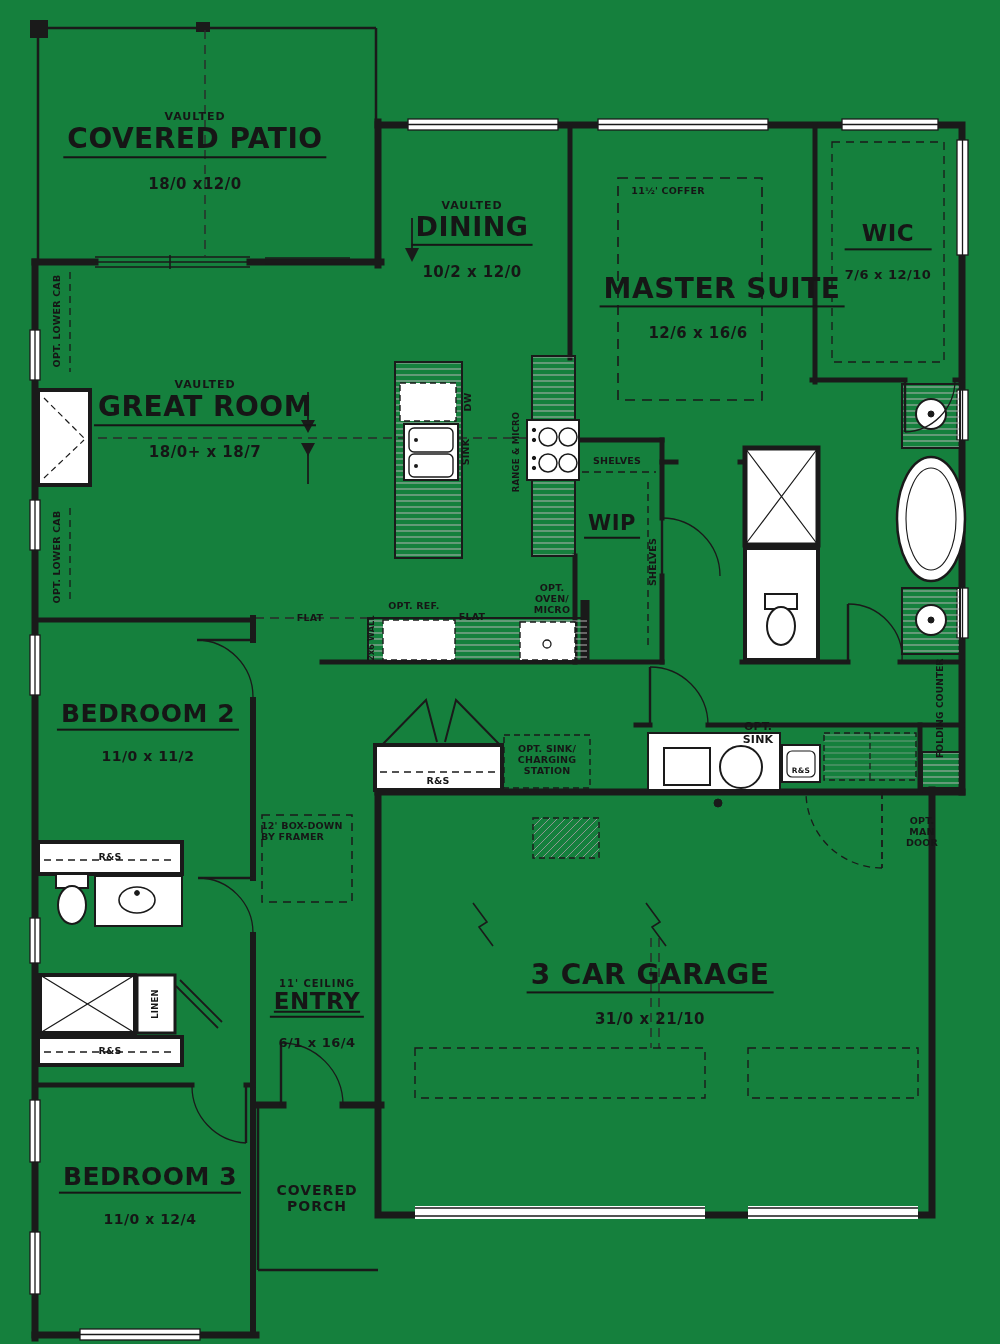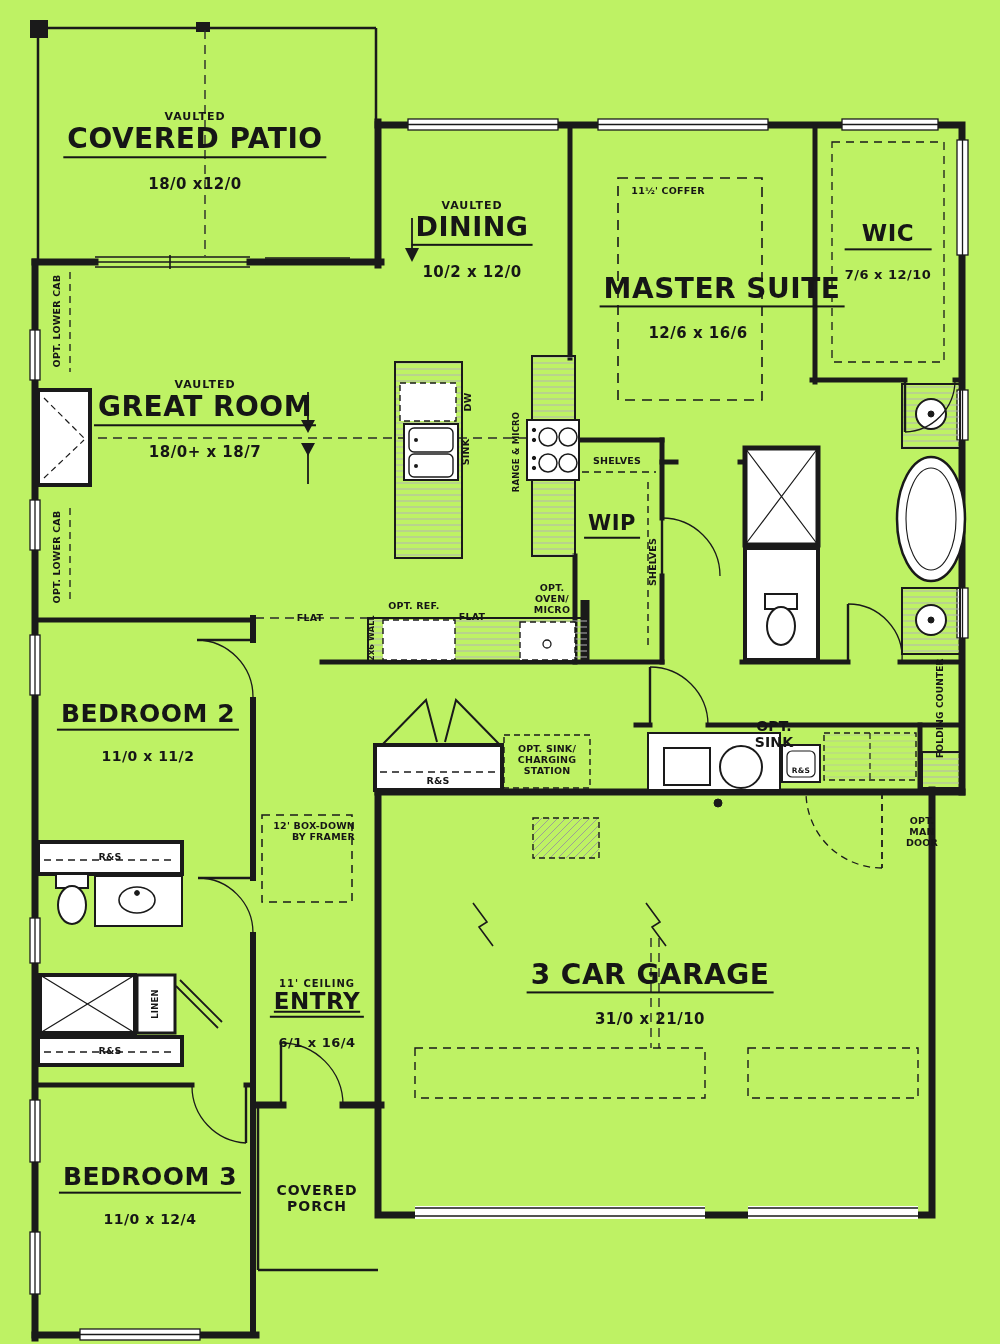--- a/index.html
+++ b/index.html
@@ -1,28 +1,28 @@
 <!DOCTYPE html>
 <html><head>
 <meta charset="utf-8">
 <style>
   html,body{margin:0;padding:0;background:#ffffff;}
-  .stage{position:relative;width:1000px;height:1344px;background:#bef264;overflow:hidden;
+  .stage{position:relative;width:1000px;height:1344px;background:#15803d;overflow:hidden;
          font-family:"DejaVu Sans","Liberation Sans",sans-serif;color:#161616;}
   svg{position:absolute;left:0;top:0;}
   .lbl{position:absolute;transform:translate(-50%,-50%);text-align:center;line-height:1.12;
        font-weight:700;letter-spacing:.5px;white-space:nowrap;}
   .lbl .note{display:block;font-size:11px;letter-spacing:1px;}
   .lbl .name{display:block;border-bottom:2.5px solid #161616;padding:0 4px 1px;}
   .lbl .dims{display:block;font-size:15px;padding-top:18px;}
   .ann{position:absolute;transform:translate(-50%,-50%);font-size:9.5px;font-weight:700;
        text-align:center;line-height:1.15;letter-spacing:.2px;}
   .ann.wrap{white-space:normal;}
   .vert{writing-mode:vertical-rl;transform:translate(-50%,-50%) rotate(180deg);}
-  .left{text-align:right;}
+  .left{text-align:left;}
 </style>
 </head>
 <body>
 
 <div class="stage">
 
 <svg width="1000" height="1344" viewBox="0 0 1000 1344">
   <defs>
     <pattern id="hatch" width="6" height="6" patternUnits="userSpaceOnUse">
       <path d="M0 3 H6" stroke="#b4b4b4" stroke-width="1"></path>
@@ -326,19 +326,19 @@
 <div class="ann" style="left:414px;top:606px;">OPT. REF.</div>
 <div class="ann wrap" style="left:552px;top:599px;width:48px;">OPT. OVEN/ MICRO</div>
 <div class="ann vert" style="left:372px;top:638px;font-size:8px;">2x6 WALL</div>
 
 <div class="ann" style="left:438px;top:781px;">R&amp;S</div>
 <div class="ann" style="left:110px;top:857px;">R&amp;S</div>
 <div class="ann" style="left:110px;top:1051px;">R&amp;S</div>
 <div class="ann" style="left:801px;top:771px;font-size:7.5px;">R&amp;S</div>
 
 <div class="ann wrap" style="left:547px;top:760px;width:66px;">OPT. SINK/ CHARGING STATION</div>
-<div class="ann wrap" style="left:774px;top:734px;width:40px;font-size:14px;">OPT. SINK</div>
+<div class="ann wrap" style="left:758px;top:734px;width:40px;font-size:11px;">OPT. SINK</div>
 <div class="ann vert" style="left:940px;top:708px;height:112px;font-size:9px;">FOLDING COUNTER</div>
 <div class="ann wrap" style="left:922px;top:832px;width:52px;">OPT. MAN DOOR</div>
 <div class="ann wrap left" style="left:308px;top:832px;width:94px;">12' BOX-DOWN BY FRAMER</div>
 <div class="ann vert" style="left:156px;top:1004px;font-size:8.5px;">LINEN</div>
 
 </div>
 
 </body></html>

